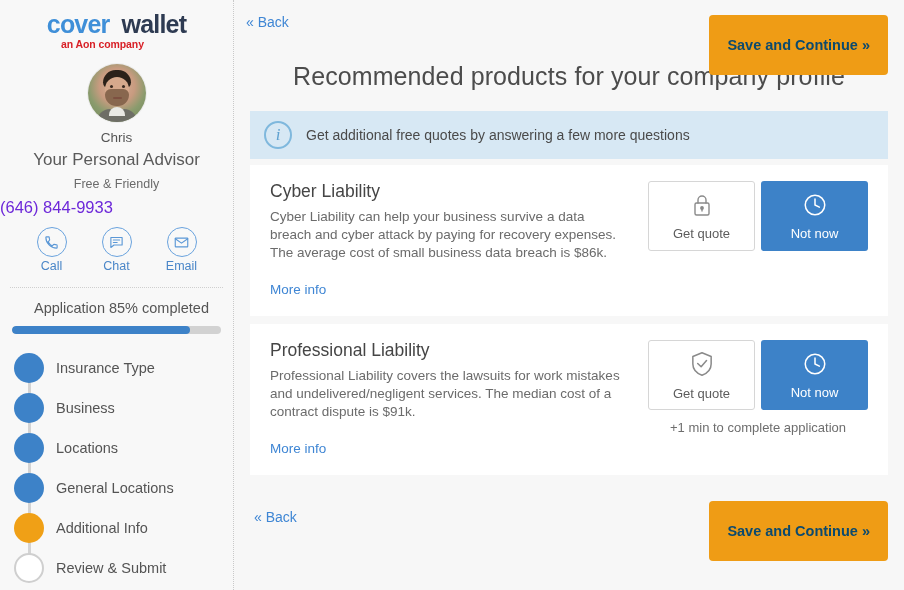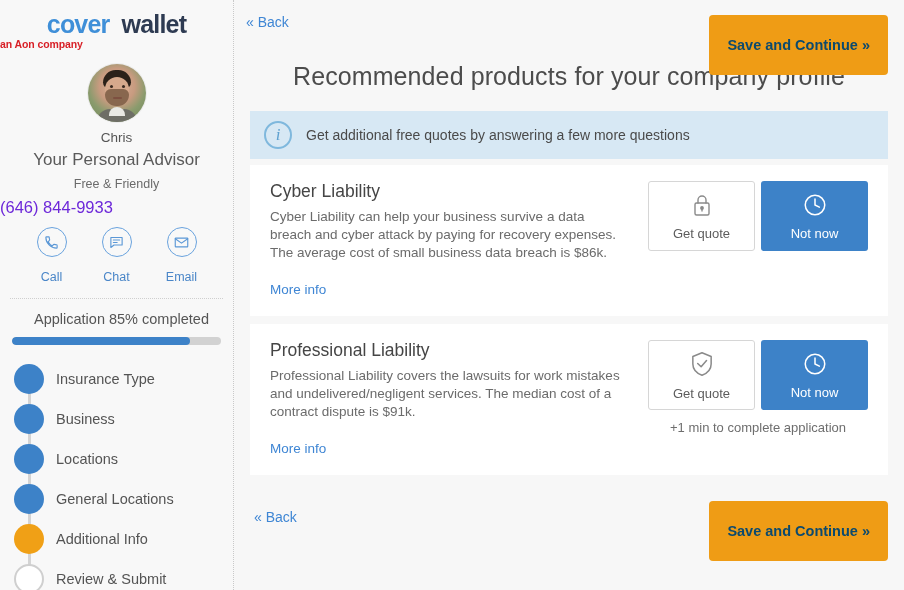--- a/index.html
+++ b/index.html
@@ -17,21 +17,21 @@
     background: #f8f8f8;
     border-right: 1px dotted #c9c9c9;
     position: relative;
     flex: 0 0 234px;
   }
   .logo-wrap { padding: 12px 0 0 0; text-align: center; }
   .logo { font-size: 25px; font-weight: bold; letter-spacing: -0.8px; line-height: 1; }
   .logo .c1 { color: #3f8fd8; }
   .logo .c2 { color: #2e3b52; margin-left: 12px; }
   .logo-sub { font-size: 10.5px; font-weight: bold; color: #d81f26; margin-top: 1px;
-              text-align: left; padding-right: 28px; letter-spacing: -0.1px; }
+              text-align: center; padding-right: 28px; letter-spacing: -0.1px; }
 
   .avatar {
     width: 58px; height: 58px; border-radius: 50%;
     margin: 14px auto 0; overflow: hidden;
     background: radial-gradient(circle at 50% 38%, #d8b49a 0%, #c89b80 38%, #8a9b6d 62%, #6d8456 100%);
     position: relative; box-shadow: 0 0 0 1px rgba(0,0,0,0.05);
   }
   .avatar .hair { position:absolute; top:6px; left:15px; width:28px; height:18px;
       background:#2b2119; border-radius: 14px 14px 6px 6px; }
   .avatar .face { position:absolute; top:13px; left:17px; width:24px; height:28px;
@@ -53,21 +53,21 @@
   .adv-free { text-align:center; font-size:12.5px; color:#6a6a6a; margin-top:7px; }
   .adv-phone { font-size:16.5px; color:#6d28d9; margin-top:7px; }
 
   .contact-row { display:flex; justify-content:center; gap:25px; margin-top:10px; }
   .contact { text-align:center; width:40px; }
   .contact .circ {
     width: 30px; height: 30px; border-radius: 50%;
     border: 1.6px solid #6aa3de; margin: 0 auto;
     display:flex; align-items:center; justify-content:center;
   }
-  .contact .lbl { font-size: 12.5px; color:#4a86c8; margin-top: 13px; }
+  .contact .lbl { font-size: 12.5px; color:#4a86c8; margin-top: 2px; }
 
   .sep { border-bottom: 1px dotted #cfcfcf; margin: 14px 10px 0; }
 
   .progress-label { font-size:14.5px; color:#555; text-align:center; margin-top:12px;padding-left:10px; }
   .progress-track {
     height: 8px; background:#d2d2d2; border-radius:4px;
     margin: 10px 12px 0 12px; overflow:hidden;
   }
   .progress-fill { height:100%; background:#3d82c8; border-radius:4px; }
 

